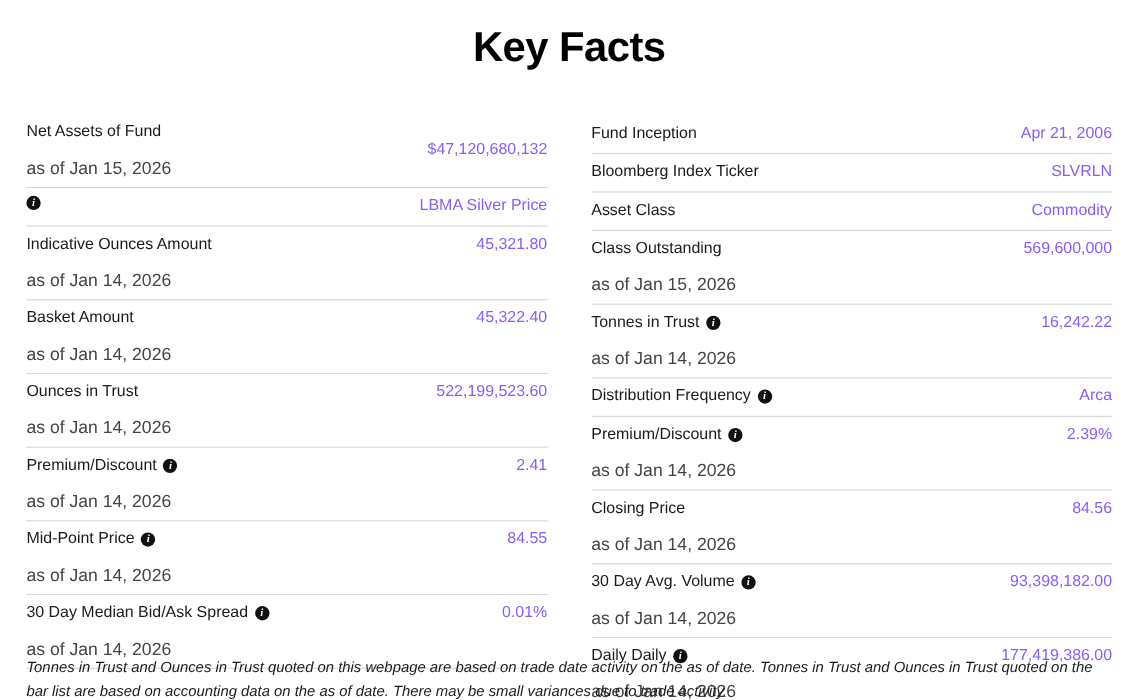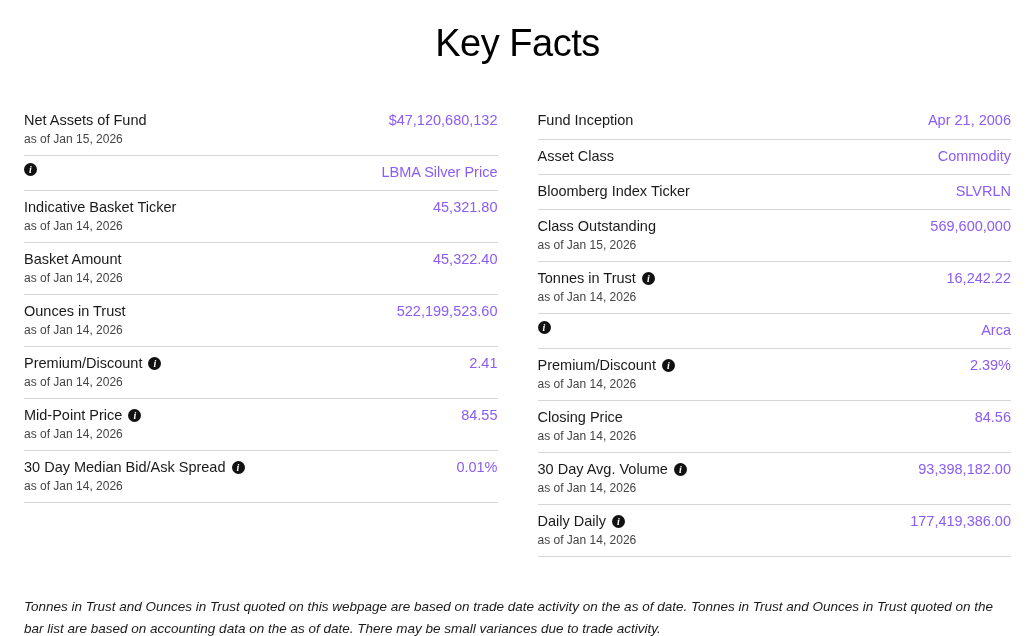--- a/index.html
+++ b/index.html
@@ -17,21 +17,21 @@
   }
   .page {
     width: 1035px;
     height: 636px;
     position: relative;
     padding: 0 24px;
   }
   .page-title {
     text-align: center;
     font-size: 38px;
-    font-weight: normal;
+    font-weight: bold;
     letter-spacing: -0.5px;
     margin: 22px 0 0 0;
     color: #000;
   }
   .columns {
     display: flex;
     gap: 40px;
     margin-top: 44px;
   }
   .col {
@@ -41,42 +41,43 @@
   .fact-row {
     display: flex;
     align-items: flex-start;
     justify-content: space-between;
     border-bottom: 1px solid #d6d6d6;
     padding: 7px 0 8px 0;
     min-height: 31px;
   }
   .fact-row:first-child {
     padding-top: 2px;
+    align-items: center;
   }
   .fact-left {
     display: flex;
     flex-direction: column;
     padding-right: 10px;
   }
   .fact-label-line {
     display: flex;
     align-items: center;
     gap: 6px;
   }
   .fact-label {
     font-size: 14.5px;
     color: #1a1a1a;
     line-height: 19px;
     white-space: nowrap;
   }
   .fact-asof {
-    font-size: 12px;
+    font-size: 16px;
     color: #444;
     line-height: 16px;
-    margin-top: 1px;
+    margin-top: 16px;
   }
   .fact-value {
     font-size: 14.5px;
     color: #8b5cf6;
     line-height: 19px;
     white-space: nowrap;
     text-align: right;
     padding-top: 0px;
   }
   .info-icon {
@@ -130,21 +131,21 @@
           <div class="fact-left">
             <div class="fact-label-line">
               <span class="info-icon">i</span>
             </div>
           </div>
           <div class="fact-value">LBMA Silver Price</div>
         </div>
         <div class="fact-row">
           <div class="fact-left">
             <div class="fact-label-line">
-              <span class="fact-label">Indicative Basket Ticker</span>
+              <span class="fact-label">Indicative Ounces Amount</span>
             </div>
             <div class="fact-asof">as of Jan 14, 2026</div>
           </div>
           <div class="fact-value">45,321.80</div>
         </div>
         <div class="fact-row">
           <div class="fact-left">
             <div class="fact-label-line">
               <span class="fact-label">Basket Amount</span>
             </div>
@@ -197,55 +198,56 @@
           <div class="fact-left">
             <div class="fact-label-line">
               <span class="fact-label">Fund Inception</span>
             </div>
           </div>
           <div class="fact-value">Apr 21, 2006</div>
         </div>
         <div class="fact-row">
           <div class="fact-left">
             <div class="fact-label-line">
+              <span class="fact-label">Bloomberg Index Ticker</span>
+            </div>
+          </div>
+          <div class="fact-value">SLVRLN</div>
+        </div>
+        <div class="fact-row">
+          <div class="fact-left">
+            <div class="fact-label-line">
               <span class="fact-label">Asset Class</span>
             </div>
           </div>
           <div class="fact-value">Commodity</div>
         </div>
         <div class="fact-row">
           <div class="fact-left">
             <div class="fact-label-line">
-              <span class="fact-label">Bloomberg Index Ticker</span>
-            </div>
-          </div>
-          <div class="fact-value">SLVRLN</div>
-        </div>
-        <div class="fact-row">
-          <div class="fact-left">
-            <div class="fact-label-line">
               <span class="fact-label">Class Outstanding</span>
             </div>
             <div class="fact-asof">as of Jan 15, 2026</div>
           </div>
           <div class="fact-value">569,600,000</div>
         </div>
         <div class="fact-row">
           <div class="fact-left">
             <div class="fact-label-line">
               <span class="fact-label">Tonnes in Trust</span>
               <span class="info-icon">i</span>
             </div>
             <div class="fact-asof">as of Jan 14, 2026</div>
           </div>
           <div class="fact-value">16,242.22</div>
         </div>
         <div class="fact-row">
           <div class="fact-left">
             <div class="fact-label-line">
+              <span class="fact-label">Distribution Frequency</span>
               <span class="info-icon">i</span>
             </div>
           </div>
           <div class="fact-value">Arca</div>
         </div>
         <div class="fact-row">
           <div class="fact-left">
             <div class="fact-label-line">
               <span class="fact-label">Premium/Discount</span>
               <span class="info-icon">i</span>

